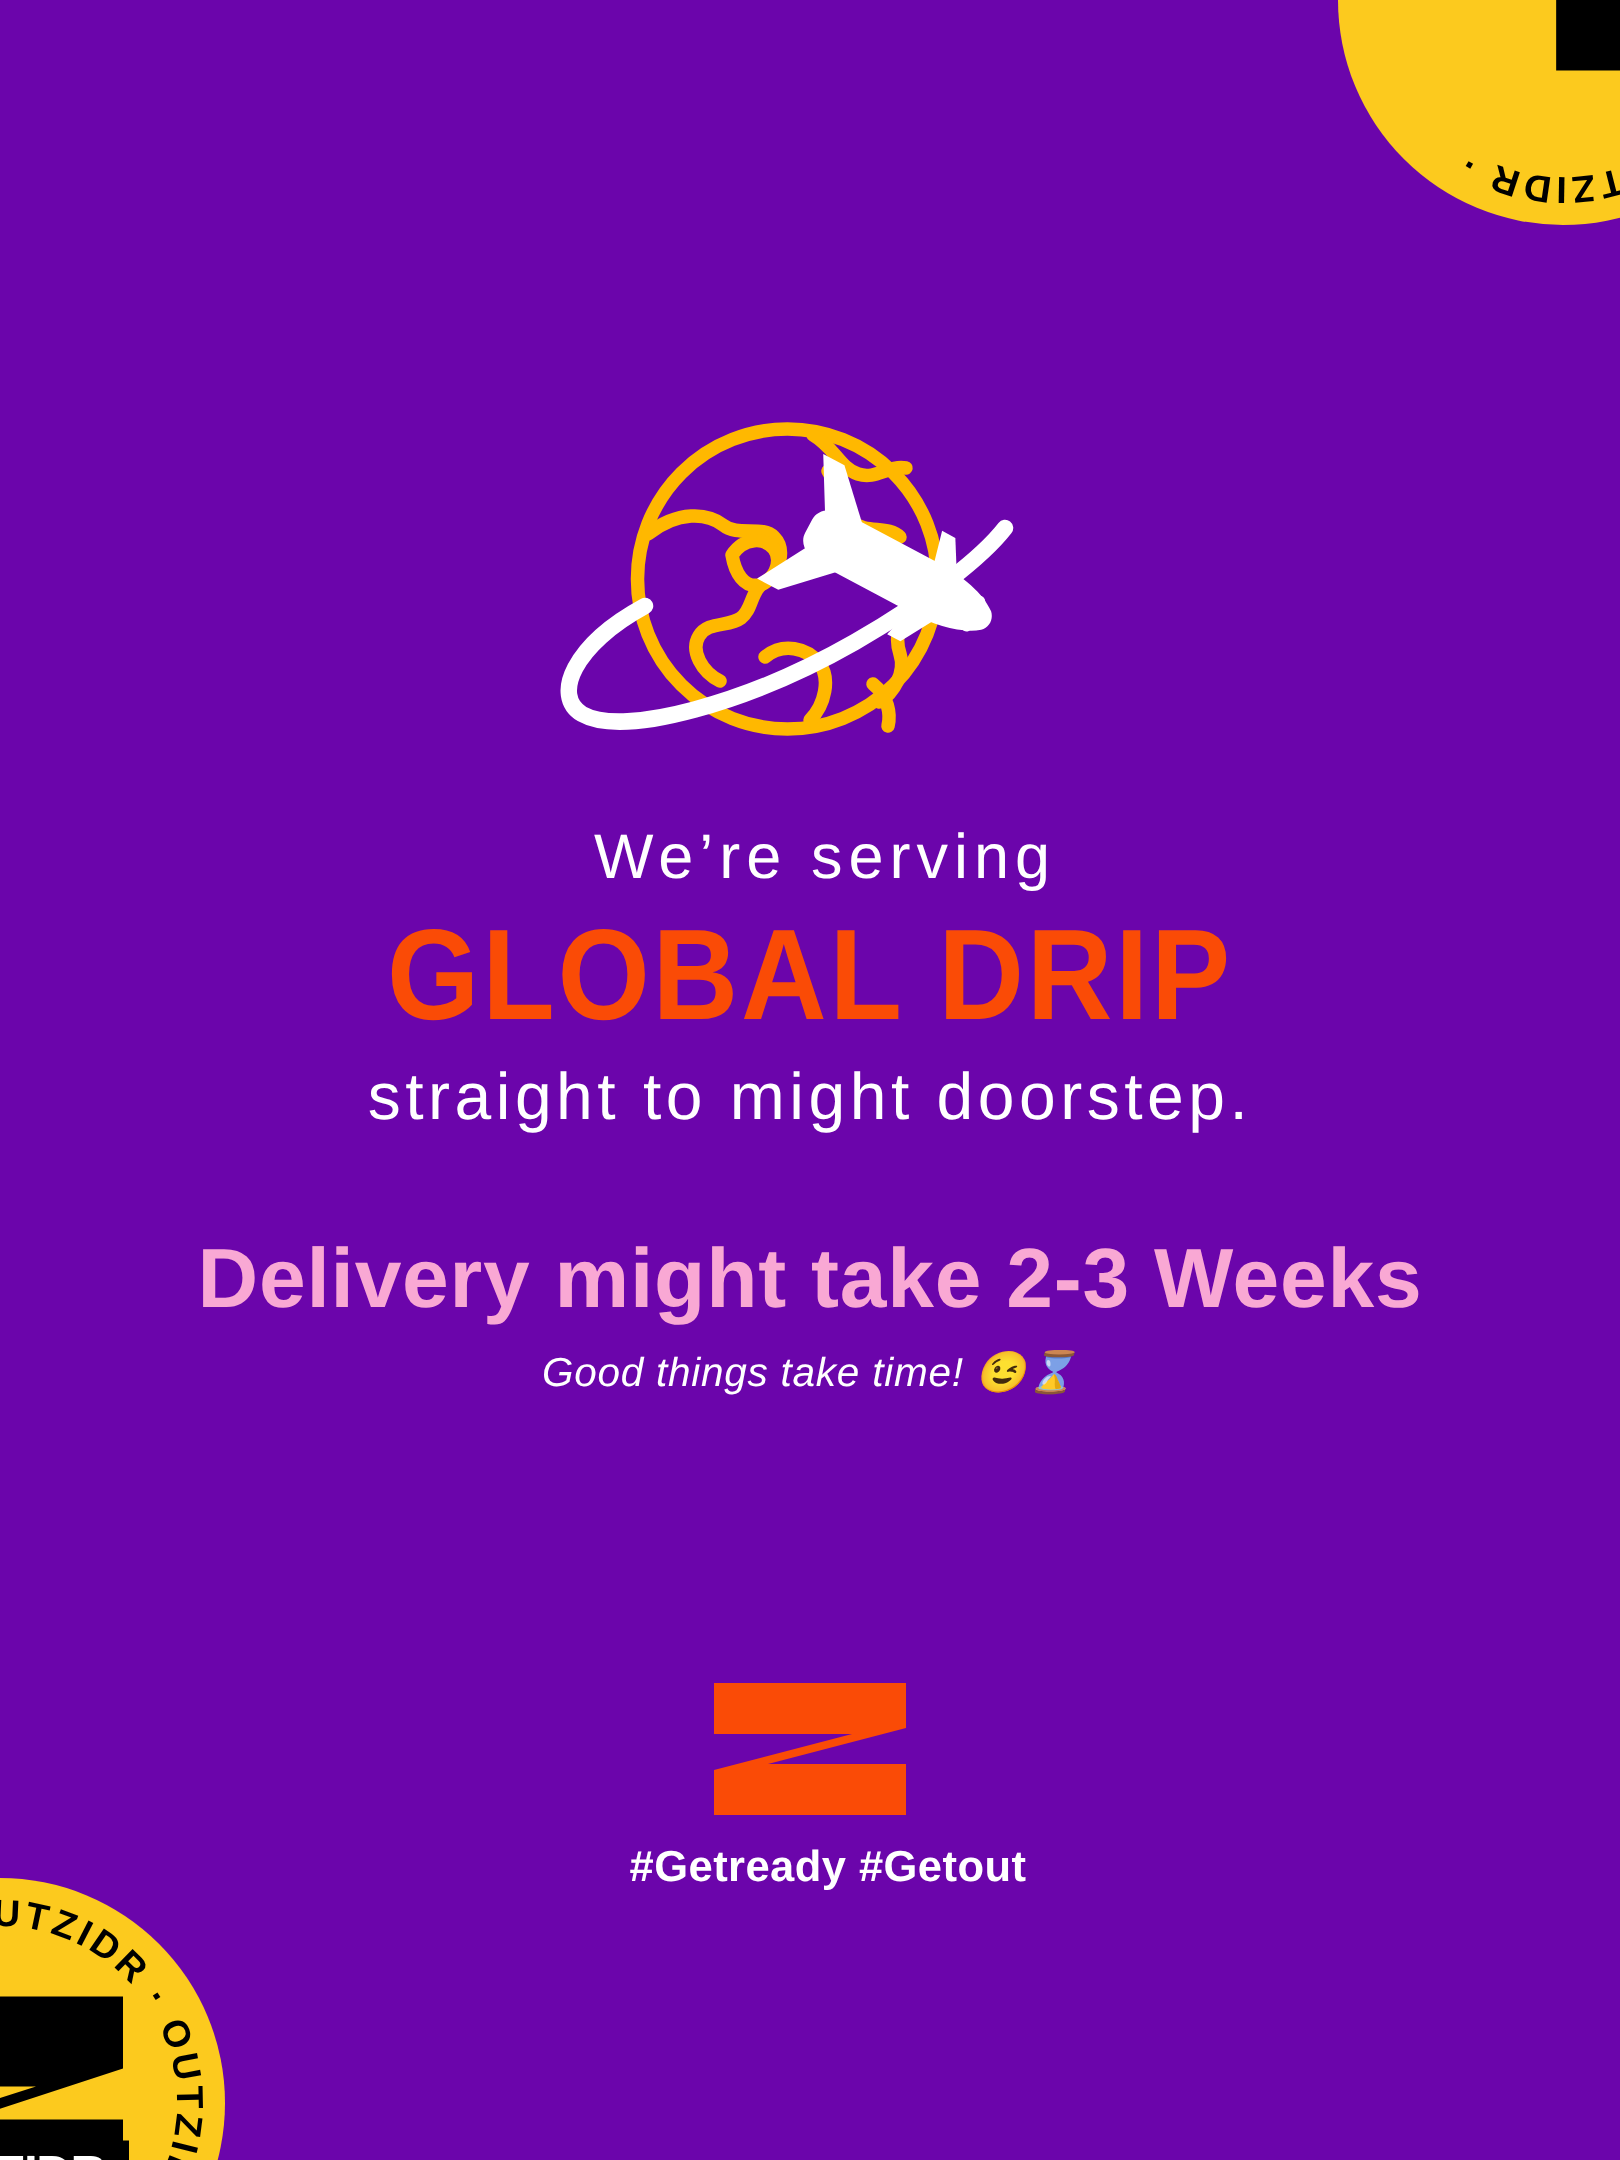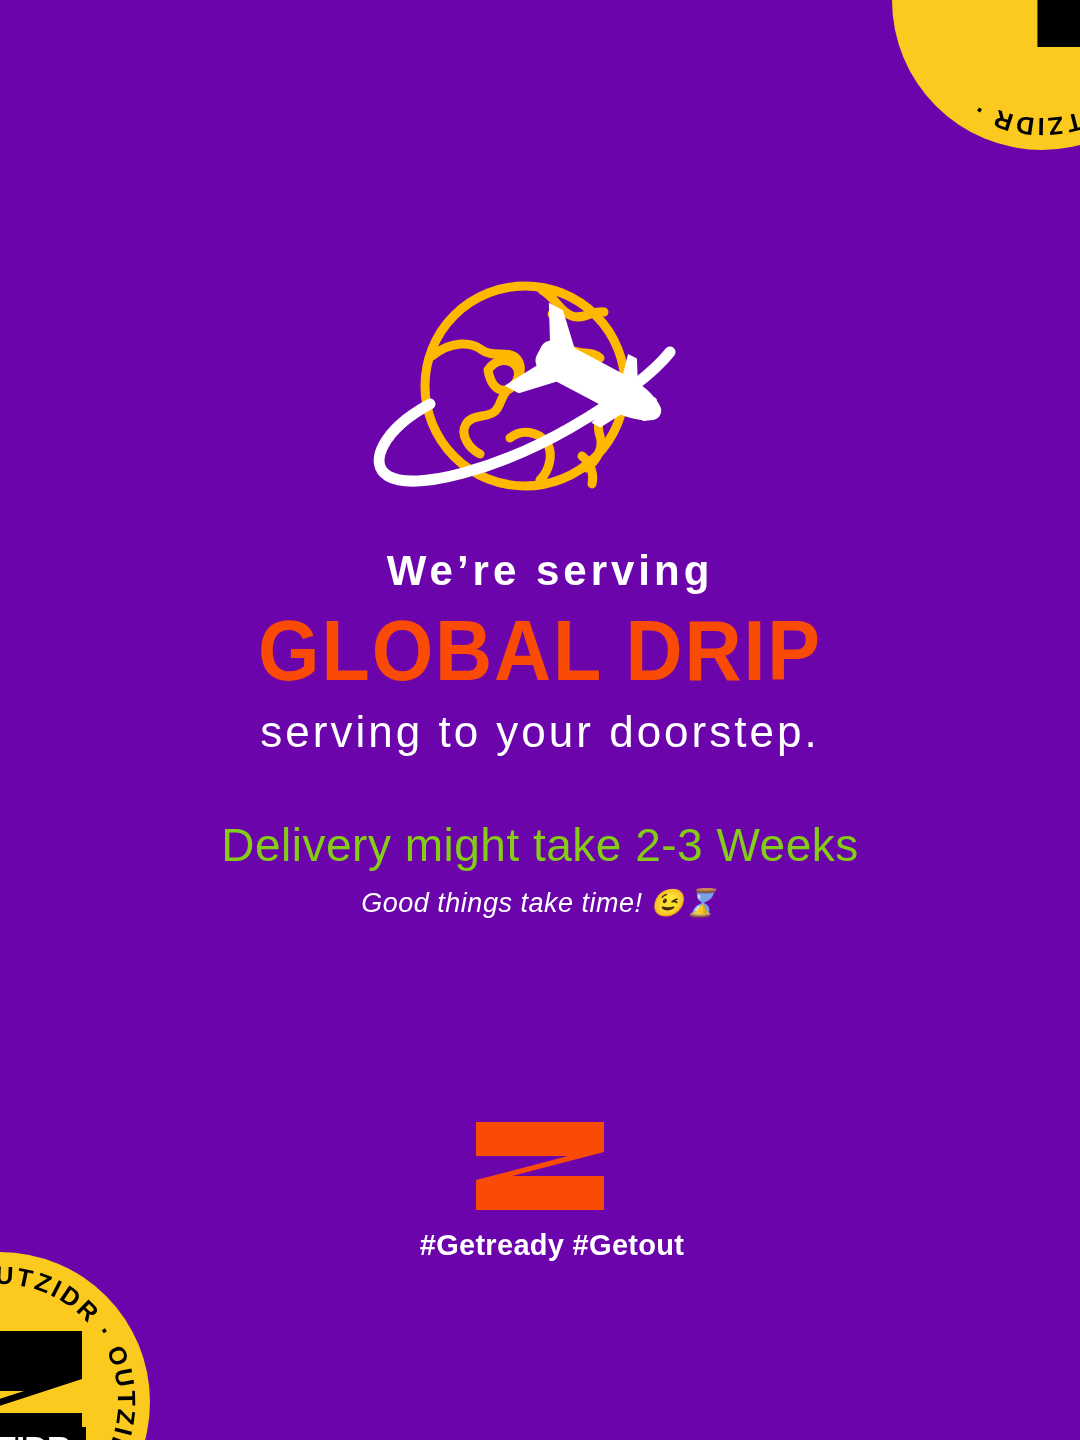--- a/index.html
+++ b/index.html
@@ -57,21 +57,21 @@
     transform:translateX(-50%);
     width:360px; height:235px;
   }
 
   
   #copy { position:absolute; left:0; right:0; top:545px; text-align:center; }
 
   #eyebrow {
     color:#ffffff;
     font-size:42px;
-    font-weight:700;
+    font-weight:400;
     letter-spacing:4px;
     line-height:1.25;
     padding-left:20px;
   }
   #headline {
     color:#FA4B06;
     font-size:86px;
     font-weight:bold;
     line-height:1.12;
     letter-spacing:2px;
@@ -82,23 +82,23 @@
     color:#ffffff;
     font-size:44px;
     font-weight:300;
     letter-spacing:3px;
     line-height:1.25;
     margin-top:6px;
   }
 
   #delivery-block { position:absolute; left:0; right:0; top:818px; text-align:center; }
   #delivery-line {
-    color:#84cc16;
-    font-size:46px;
-    font-weight:normal;
+    color:#f9a8d4;
+    font-size:56px;
+    font-weight:bold;
     letter-spacing:0.5px;
     line-height:1.2;
   }
   #delivery-note {
     color:#ffffff;
     font-size:27px;
     font-weight:normal;
     font-style:italic;
     letter-spacing:0.5px;
     margin-top:14px;
@@ -180,21 +180,21 @@
     <path d="M120,34 L106,10 L96,10 L102,34 Z"></path>
     <path d="M120,64 L106,88 L96,88 L102,64 Z"></path>
     <circle cx="140" cy="40" r="4"></circle>
     <circle cx="140" cy="58" r="4"></circle>
   </g>
 </svg>
 
 <div id="copy">
   <div id="eyebrow">We’re serving</div>
   <div id="headline">GLOBAL DRIP</div>
-  <div id="subhead">serving to your doorstep.</div>
+  <div id="subhead">straight to might doorstep.</div>
 </div>
 
 <div id="delivery-block">
   <div id="delivery-line">Delivery might take 2-3 Weeks</div>
   <div id="delivery-note">Good things take time! 😉⌛</div>
 </div>
 
 <div id="footer">
   <svg id="brand-mark" viewBox="0 0 128 88">
     <polygon points="0,0 128,0 128,30 36,54 128,54 128,88 0,88 0,58 92,34 0,34" fill="#FA4B06"></polygon>

